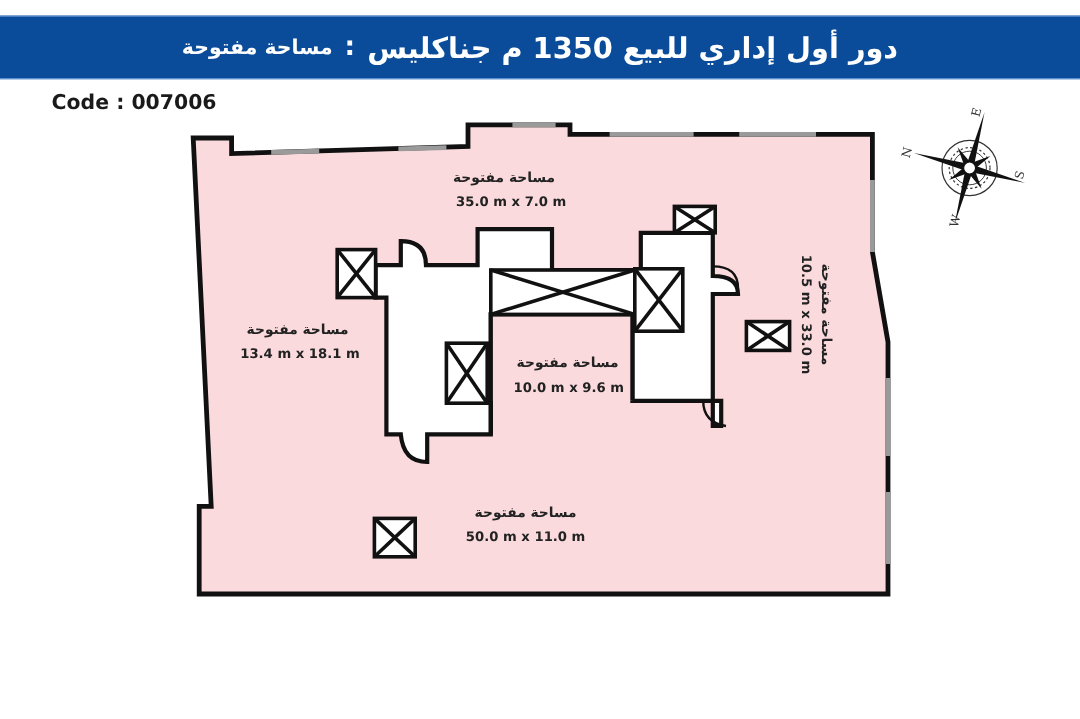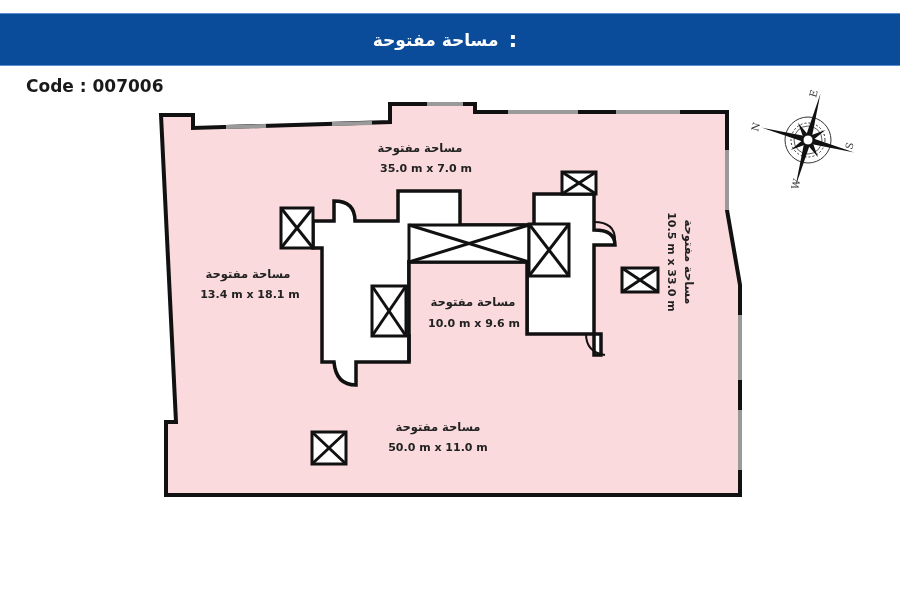--- a/index.html
+++ b/index.html
@@ -7,32 +7,33 @@
   .banner {
     position: absolute; left: 0; top: 13px; width: 900px; height: 51px;
     background: #0a4c99; border-top: 1px solid #5b8fd0; border-bottom: 1px solid #5b8fd0;
     display: flex; align-items: center; justify-content: center; direction: rtl;
     color: #ffffff;
   }
   .banner .main { font-size: 24px; font-weight: bold; }
   .banner .sep { font-size: 22px; font-weight: bold; margin: 0 10px; }
   .banner .sub { font-size: 17px; font-weight: bold; }
   .code {
-    position: absolute; left: 26px; top: 76px; font-size: 17px; font-weight: bold; color: #1a1a1a;
+    position: absolute; left: 43px; top: 76px; font-size: 17px; font-weight: bold; color: #1a1a1a;
     font-family: "DejaVu Sans", sans-serif;
   }
   svg.plan { position: absolute; left: 0; top: 0; }
   .lbl-ar { font-family: "DejaVu Sans", sans-serif; font-size: 11.5px; font-weight: bold; fill: #222; }
   .lbl-dim { font-family: "DejaVu Sans", sans-serif; font-size: 11px; font-weight: bold; fill: #222; }
   .cmp { font-family: "DejaVu Serif", serif; font-size: 10px; fill: #333; }
 </style>
 </head>
 <body>
 
 <div class="banner">
+  <span class="main">دور أول إداري للبيع 1350 م جناكليس</span>
   <span class="sep">:</span>
   <span class="sub">مساحة مفتوحة</span>
 </div>
 
 <div class="code">Code : 007006</div>
 
 <svg class="plan" width="900" height="599" viewBox="0 0 900 599">
 
   <path d="M161,115 L193,115 L193,128 L390,122 L390,104 L475,104 L475,112 L727,112 L727,210 L740,285 L740,495 L166,495 L166,422 L176,422 L161,115 Z" fill="#fadadd" stroke="#111" stroke-width="4" stroke-linejoin="miter"></path>
 

